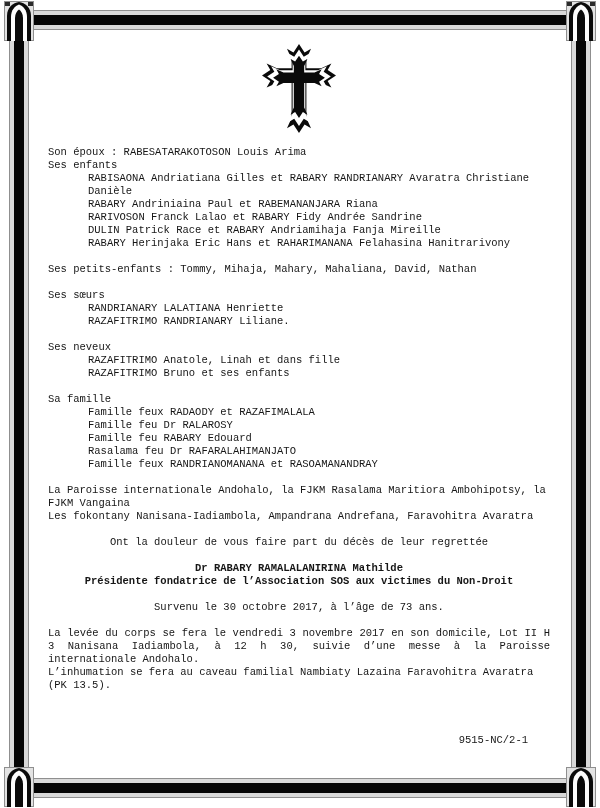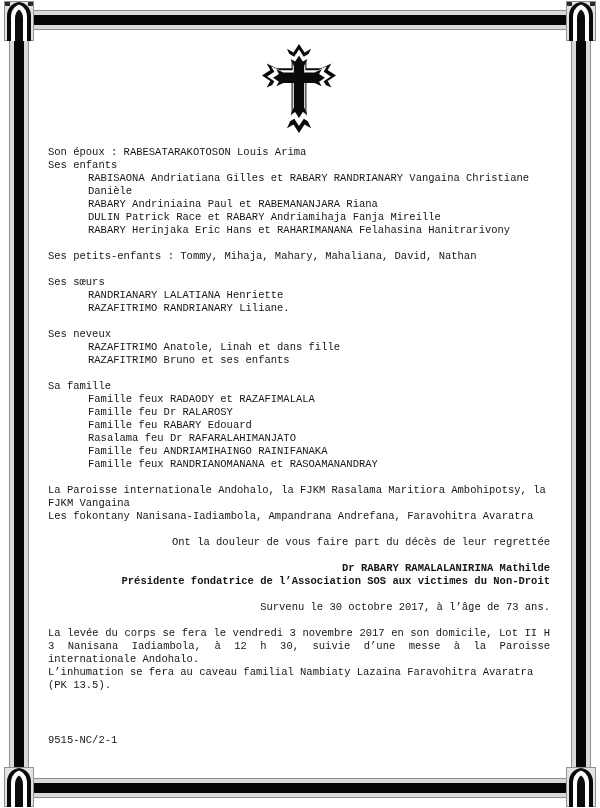--- a/index.html
+++ b/index.html
@@ -20,22 +20,22 @@
   .corner{position:absolute;z-index:2;width:30px;height:40px;}
   .c-tl{left:4px;top:1px;} .c-tr{right:4px;top:1px;}
   .c-bl{left:4px;bottom:1px;} .c-br{right:4px;bottom:1px;}
 
   
   .content{position:absolute;left:48px;right:50px;top:0;z-index:3;
            font-size:10.5px;line-height:13px;}
   .cross-wrap{text-align:center;margin-top:44px;height:90px;}
   p{margin:0;font-family:Liberation Mono, monospace;}
   .ind{padding-left:40px;}
-  .ctr{text-align:right;}
-  .rgt{padding-right:22px;}
+  .ctr{text-align:center;}
+  .rgt{text-align:right;padding-right:22px;}
   .just{text-align:justify;}
   .b{font-weight:bold;}
   .i{font-style:italic;}
   .mt1{margin-top:13px;}
   .mt2{margin-top:26px;}
   .mt3{margin-top:42px;}
   .first{margin-top:12px;}
 </style>
 </head>
 <body>
@@ -82,22 +82,23 @@
       <svg width="74" height="89" viewBox="0 0 80 96">
         <path d="M40,0 L46,9 L53,5 L48,16 L48,26 L64,26 L75,21 L71,28 L80,34 L71,40 L75,47 L64,42 L48,42 L48,80 L53,91 L46,87 L40,96 L34,87 L27,91 L32,80 L32,42 L16,42 L5,47 L9,40 L0,34 L9,28 L5,21 L16,26 L32,26 L32,16 L27,5 L34,9 Z" fill="#0a0a0a"></path>
         <path d="M40,0 L46,9 L53,5 L48,16 L48,26 L64,26 L75,21 L71,28 L80,34 L71,40 L75,47 L64,42 L48,42 L48,80 L53,91 L46,87 L40,96 L34,87 L27,91 L32,80 L32,42 L16,42 L5,47 L9,40 L0,34 L9,28 L5,21 L16,26 L32,26 L32,16 L27,5 L34,9 Z" fill="#ffffff" transform="translate(40 42) scale(0.86) translate(-40 -42)"></path>
         <path d="M40,0 L46,9 L53,5 L48,16 L48,26 L64,26 L75,21 L71,28 L80,34 L71,40 L75,47 L64,42 L48,42 L48,80 L53,91 L46,87 L40,96 L34,87 L27,91 L32,80 L32,42 L16,42 L5,47 L9,40 L0,34 L9,28 L5,21 L16,26 L32,26 L32,16 L27,5 L34,9 Z" fill="#0a0a0a" transform="translate(40 42) scale(0.70) translate(-40 -42)"></path>
       </svg>
     </div>
 
     <div class="first">
       <p>Son époux : RABESATARAKOTOSON Louis Arima</p>
       <p>Ses enfants</p>
-      <p class="ind">RABISAONA Andriatiana Gilles et RABARY RANDRIANARY Vangaina Christiane Danièle</p>
+      <p class="ind">RABISAONA Andriatiana Gilles et RABARY RANDRIANARY Avaratra Christiane Danièle</p>
       <p class="ind">RABARY Andriniaina Paul et RABEMANANJARA Riana</p>
+      <p class="ind">RARIVOSON Franck Lalao et RABARY Fidy Andrée Sandrine</p>
       <p class="ind">DULIN Patrick Race et RABARY Andriamihaja Fanja Mireille</p>
       <p class="ind">RABARY Herinjaka Eric Hans et RAHARIMANANA Felahasina Hanitrarivony</p>
     </div>
 
     <p class="mt1">Ses petits-enfants : Tommy, Mihaja, Mahary, Mahaliana, David, Nathan</p>
 
     <div class="mt1">
       <p>Ses sœurs</p>
       <p class="ind">RANDRIANARY LALATIANA Henriette</p>
       <p class="ind">RAZAFITRIMO RANDRIANARY Liliane.</p>
@@ -108,21 +109,20 @@
       <p class="ind">RAZAFITRIMO Anatole, Linah et dans fille</p>
       <p class="ind">RAZAFITRIMO Bruno et ses enfants</p>
     </div>
 
     <div class="mt1">
       <p>Sa famille</p>
       <p class="ind">Famille feux RADAODY et RAZAFIMALALA</p>
       <p class="ind">Famille feu Dr RALAROSY</p>
       <p class="ind">Famille feu RABARY Edouard</p>
       <p class="ind">Rasalama feu Dr RAFARALAHIMANJATO</p>
-      <p class="ind">Famille feu ANDRIAMIHAINGO RAINIFANAKA</p>
       <p class="ind">Famille feux RANDRIANOMANANA et RASOAMANANDRAY</p>
     </div>
 
     <div class="mt1">
       <p>La Paroisse internationale Andohalo, la FJKM Rasalama Maritiora Ambohipotsy, la FJKM Vangaina</p>
       <p>Les fokontany Nanisana-Iadiambola, Ampandrana Andrefana, Faravohitra Avaratra</p>
     </div>
 
     <p class="mt1 ctr">Ont la douleur de vous faire part du décès de leur regrettée</p>
 

